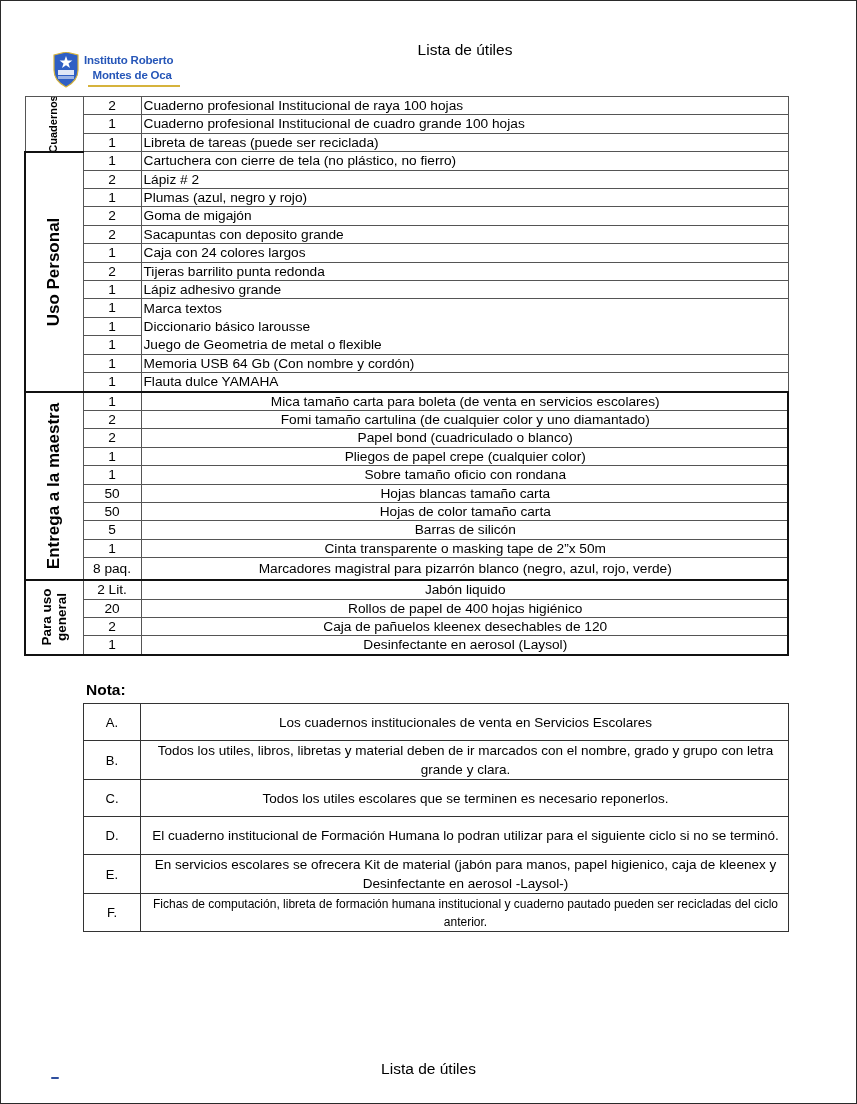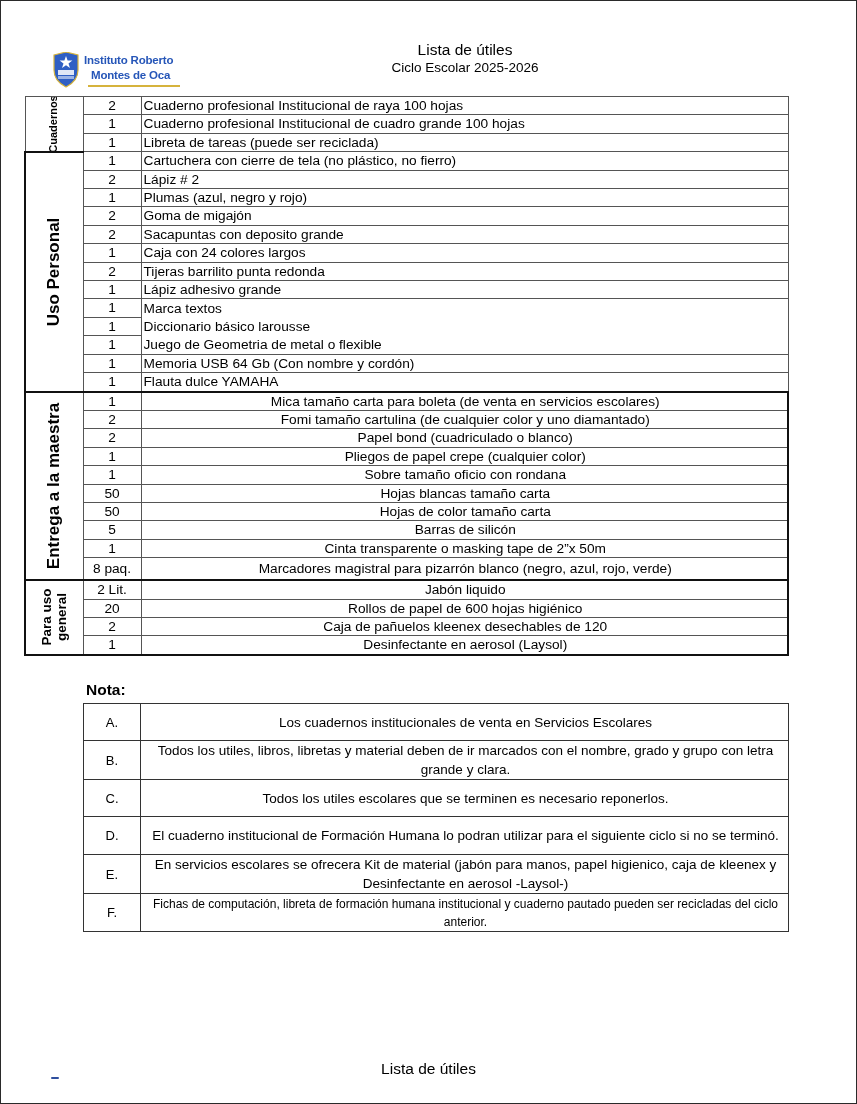--- a/index.html
+++ b/index.html
@@ -1,20 +1,20 @@
 <!DOCTYPE html>
 <html><head>
 <meta charset="utf-8">
 <style>
   html, body { margin: 0; padding: 0; background: #ffffff; }
   body { width: 857px; height: 1104px; position: relative; overflow: hidden;
          font-family: "Liberation Sans", "DejaVu Sans", sans-serif; color: #000; }
   .page-frame { position: absolute; left: 0; top: 0; width: 855px; height: 1102px;
                 border: 1px solid #2a2a2a; }
-  .logo { position: absolute; left: 52px; top: 52px; width: 140px; height: 38px; }
+  .logo { position: absolute; left: 52px; top: 52px; width: 140px; height: 38px; text-align: center; }
   .logo .shield { position: absolute; left: 0; top: 0; width: 28px; height: 36px; }
   .logo .name { position: absolute; left: 32px; top: 1px; color: #2656b8; font-weight: bold;
                 font-size: 11.5px; line-height: 15px; white-space: nowrap; letter-spacing: -0.2px; }
   .logo .name .l2 { display: block; padding-left: 7px; }
   .logo .uline { position: absolute; left: 36px; top: 33px; width: 92px; height: 2px; background: #d6b33c; }
   .header { position: absolute; left: 340px; width: 250px; top: 40px; text-align: center; }
   .header .t1 { font-size: 15.5px; line-height: 19px; }
   .header .t2 { font-size: 13.5px; line-height: 17px; }
   .header .t3 { font-size: 13.5px; line-height: 17px; }
 
@@ -61,21 +61,20 @@
   </svg>
   <div class="name">
     <span>Instituto Roberto</span>
     <span class="l2">Montes de Oca</span>
   </div>
   <div class="uline"></div>
 </div>
 
 <div class="header">
   <div class="t1">Lista de útiles</div>
-  <div class="t2">Ciclo Escolar 2025-2026</div>
 </div>
 
 <table class="main">
   <colgroup>
       <col style="width:58px">
       <col style="width:58px">
       <col>
     </colgroup>
   <tbody>
 
@@ -197,21 +196,21 @@
 
     <tr class="sectop">
       <td class="sec secborder" rowspan="4" style="border-bottom:2.5px solid #111;">
         <span class="vt mid"><span>Para uso</span><br><span>general</span></span>
         </td>
       <td class="qty">2 Lit.</td>
       <td class="item rightb">Jabón liquido</td>
     </tr>
     <tr>
       <td class="qty">20</td>
-      <td class="item rightb">Rollos de papel  de 600 hojas higiénico</td>
+      <td class="item rightb">Rollos de papel  de 400 hojas higiénico</td>
     </tr>
     <tr>
       <td class="qty">2</td>
       <td class="item rightb">Caja de pañuelos kleenex desechables de 120</td>
     </tr>
     <tr class="lastrow">
       <td class="qty">1</td>
       <td class="item rightb">Desinfectante en aerosol (Laysol)</td>
     </tr>
   </tbody>

